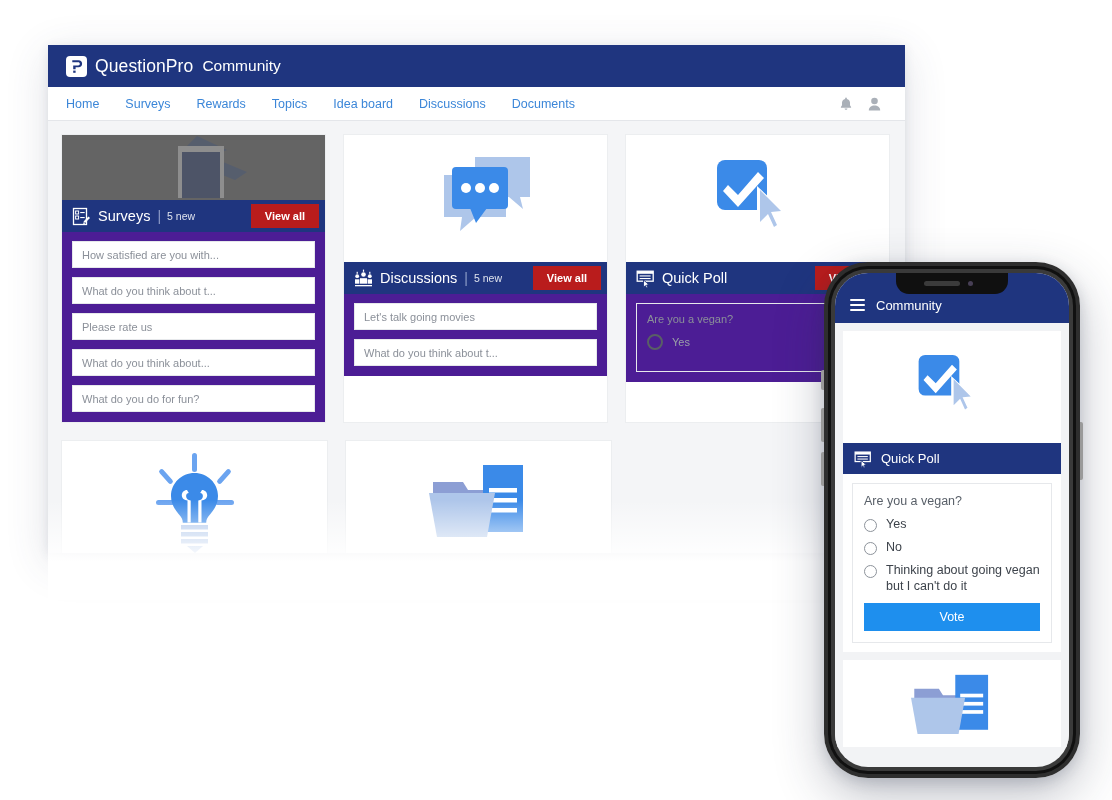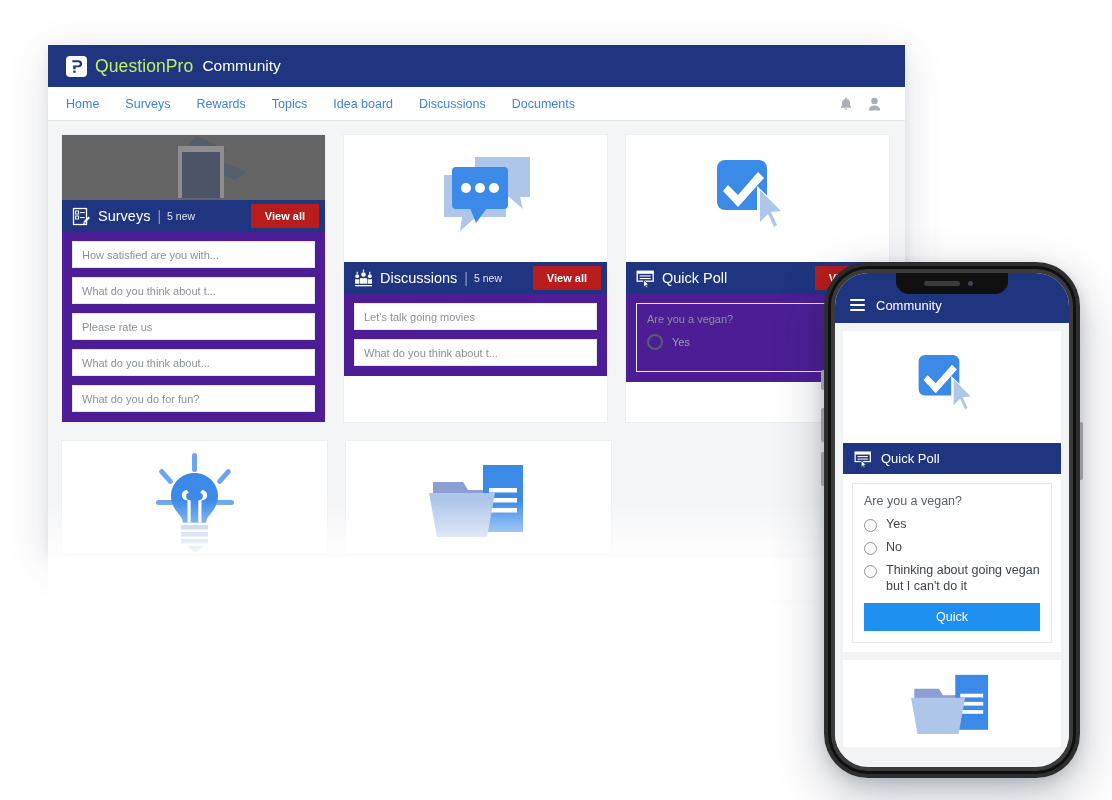--- a/index.html
+++ b/index.html
@@ -27,21 +27,21 @@
   .brandbar{
     height:42px;background:#1f357f;display:flex;align-items:center;
     padding:0 0 0 18px;
   }
   .logo-mark{
     width:21px;height:21px;background:#ffffff;border-radius:4px;
     display:flex;align-items:center;justify-content:center;
     margin-right:8px;flex:0 0 auto;
   }
   .logo-mark svg{display:block;}
-  .brand-name{color:#bef264;font-size:17.5px;letter-spacing:.1px;}
+  .brand-name{color:#ffffff;font-size:17.5px;letter-spacing:.1px;}
   .brand-sub{color:#ffffff;font-size:15.5px;margin-left:9px;font-weight:400;}
 
   .navbar{
     height:33px;background:#ffffff;border-bottom:1px solid #e4e6ea;
     display:flex;align-items:center;padding:0 16px 0 18px;
   }
   .nav-links{display:flex;align-items:center;gap:26px;}
   .nav-link{color:#3b86d8;font-size:12.5px;cursor:pointer;white-space:nowrap;}
   .nav-right{margin-left:auto;display:flex;align-items:center;gap:16px;padding-right:8px;}
   .nav-ico{color:#aab0b8;display:flex;align-items:center;}
@@ -421,21 +421,21 @@
               <span class="p-lab">Yes</span>
             </div>
             <div class="p-opt">
               <span class="p-radio"></span>
               <span class="p-lab">No</span>
             </div>
             <div class="p-opt">
               <span class="p-radio"></span>
               <span class="p-lab">Thinking about going vegan but I can't do it</span>
             </div>
-            <div class="vote-btn">Quick</div>
+            <div class="vote-btn">Vote</div>
           </div>
         </div>
       </div>
 
       <div class="p-card">
         <div class="p-media-docs">
           <span>
             <svg width="82" height="64" viewBox="0 0 100 78" aria-hidden="true">
               <path d="M4 18h30l5 8h18v16H4z" fill="#8c9ed4"></path>
               <rect x="54" y="1" width="40" height="67" fill="#3b8ae8"></rect>

